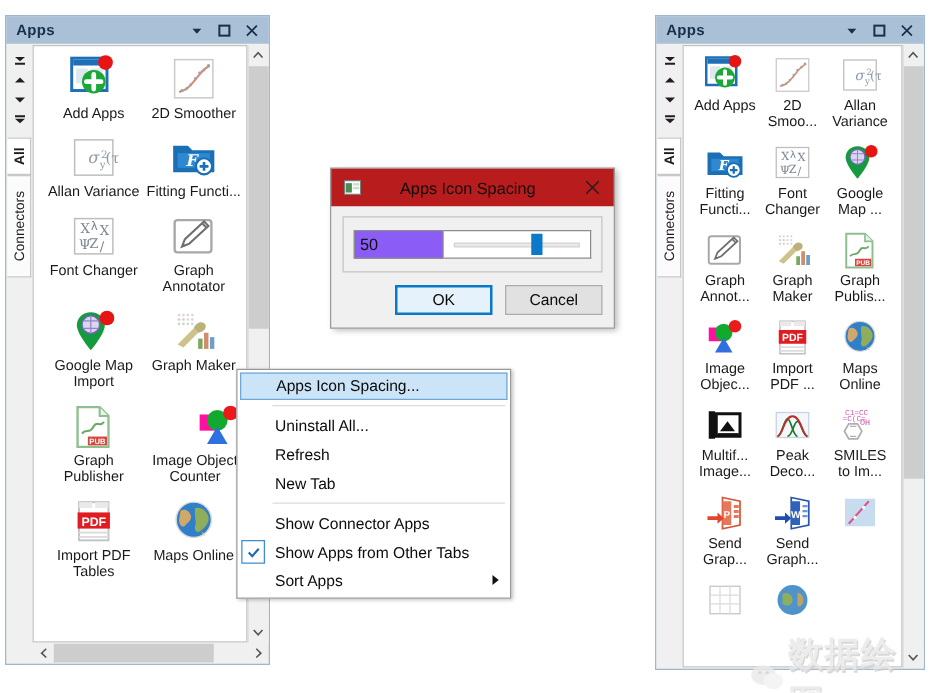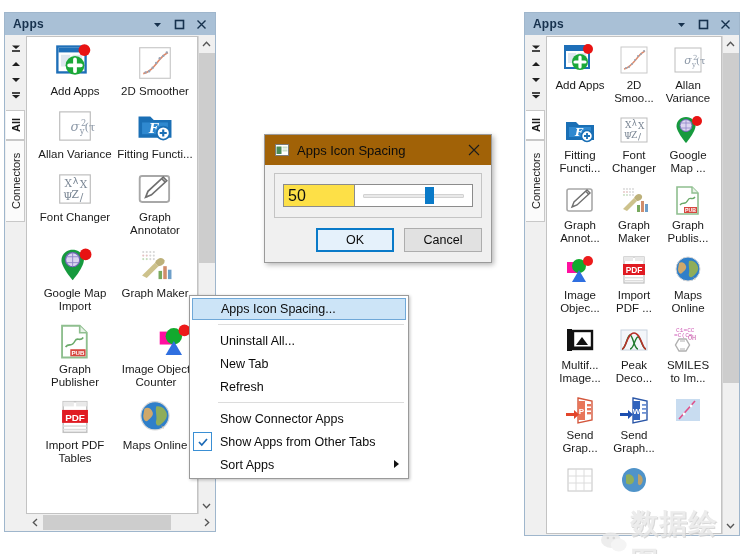--- a/index.html
+++ b/index.html
@@ -194,48 +194,49 @@
 
   
   #dialog {
     position: absolute;
     background: #f0f0f0;
     border: 1px solid #9a9a9a;
     box-shadow: 2px 2px 5px rgba(0,0,0,0.28);
   }
   .dlg-title {
     height: 30px;
-    background: #a16207;
+    background: #b91c1c;
     display: flex;
     align-items: center;
     padding: 0 2px 0 10px;
+    gap: 23px;
   }
   .dlg-ico { width: 14px; height: 14px; margin-right: 8px; flex:none; }
   .dlg-caption { font-size: 13px; color: #0d0d0d; flex: 1; }
   .dlg-close {
     width: 30px; height: 28px;
     display:flex; align-items:center; justify-content:center;
     color:#1a1a1a;
   }
   .dlg-body { padding: 8px 9px 0 9px; }
   .group {
     border: 1px solid #c4c4c4;
     background: #f0f0f0;
     padding: 10px 8px;
     display: flex;
     align-items: center;
   }
   .spin {
     width: 72px; height: 23px;
-    background: #fde047;
+    background: #8b5cf6;
     border: 1px solid #8c8c8c;
     display: flex;
     align-items: center;
     padding-left: 4px;
-    font-size: 16px;
+    font-size: 13px;
     color: #101010;
   }
   .slider-wrap {
     flex: 1;
     height: 23px;
     background: #ffffff;
     border: 1px solid #8c8c8c;
     border-left: none;
     display: flex;
     align-items: center;
@@ -892,24 +893,24 @@
   <div id="ctxmenu" style="left:189px; top:295px; width:220px;">
     <div id="ctx-items">
         <div class="mi highlight">
           <span>Apps Icon Spacing...</span>
         </div>
         <div class="mi-sep"></div>
         <div class="mi">
           <span>Uninstall All...</span>
         </div>
         <div class="mi">
+          <span>Refresh</span>
+        </div>
+        <div class="mi">
           <span>New Tab</span>
-        </div>
-        <div class="mi">
-          <span>Refresh</span>
         </div>
         <div class="mi-sep"></div>
         <div class="mi">
           <span>Show Connector Apps</span>
         </div>
         <div class="mi">
           <span class="check">
             <svg width="12" height="12" viewBox="0 0 12 12">
               <path d="M2 6 L4.8 9 L10 3" stroke="#1b69b6" stroke-width="1.7" fill="none"></path>
             </svg>

